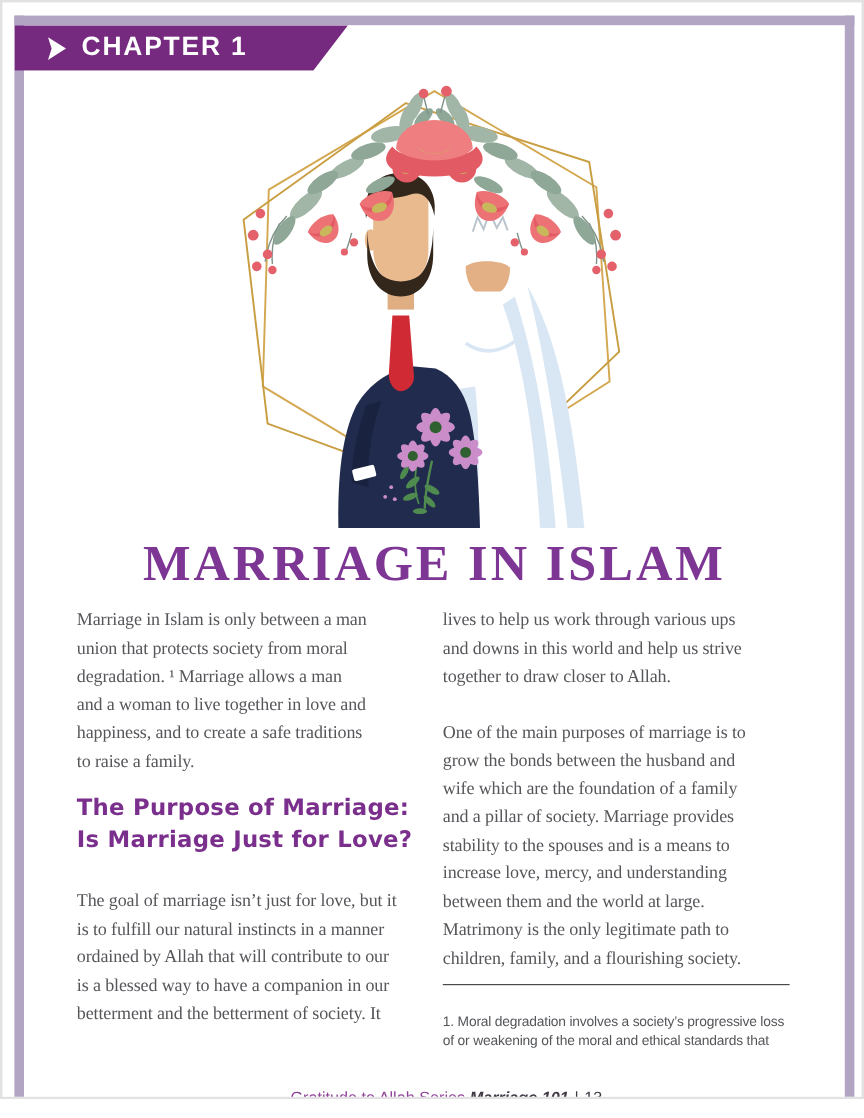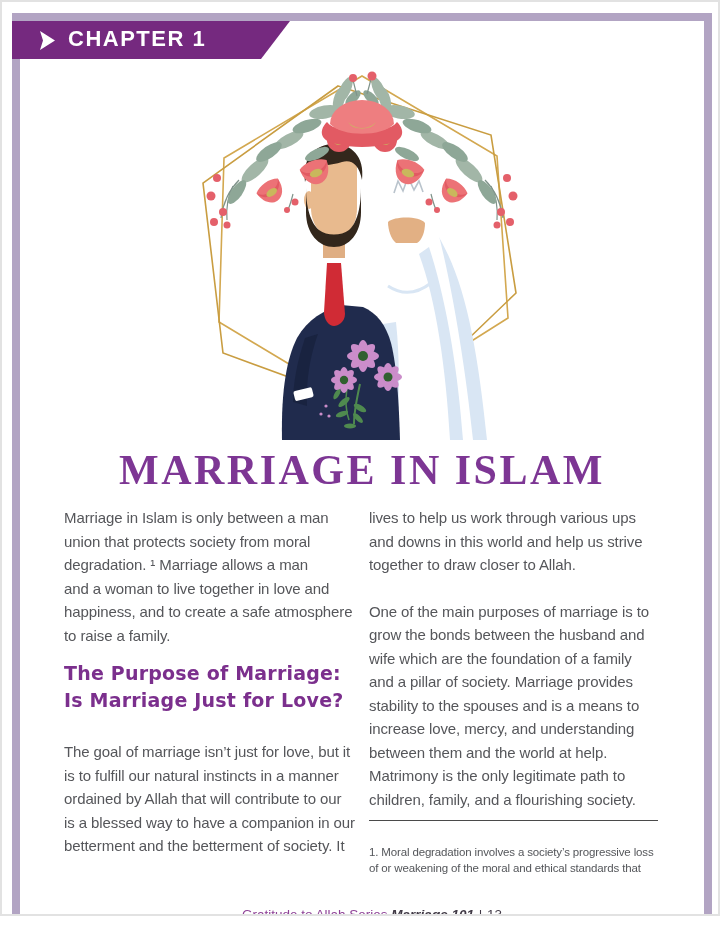--- a/index.html
+++ b/index.html
@@ -36,21 +36,21 @@
     font-family:"Liberation Serif",serif;font-weight:700;font-size:42px;line-height:50px;
     letter-spacing:2.5px;color:var(--title-purple,#7d3694);
   }
   
   .columns{position:absolute;left:62px;top:504px;width:596px;display:flex;gap:14px;}
   .col{width:291px;flex:0 0 auto;}
   .body-text{
     font-size:15px;line-height:23.5px;letter-spacing:-0.1px;
     color:var(--body-text,#55565a);
   }
-  .body-text div{white-space:nowrap;}
+  .body-text div{white-space:nowrap;font-family:Liberation Serif, serif;}
   .subheading{
     margin-top:13px;
     font-family:"DejaVu Sans",sans-serif;font-weight:700;
     font-size:19px;line-height:27px;letter-spacing:0.2px;
     color:var(--subheading-purple,#7b2f8d);
   }
   .subheading div{white-space:nowrap;}
   .para2-left{margin-top:26px;}
   .para2-right{margin-top:23px;}
   .footnote{
@@ -223,21 +223,21 @@
 
   <div class="title">MARRIAGE IN ISLAM</div>
 
   <div class="columns">
     <div class="col">
       <div class="body-text">
           <div>Marriage in Islam is only between a man</div>
           <div>union that protects society from moral</div>
           <div>degradation. ¹ Marriage allows a man</div>
           <div>and a woman to live together in love and</div>
-          <div>happiness, and to create a safe atmosphere</div>
+          <div>happiness, and to create a safe traditions</div>
           <div>to raise a family.</div>
         </div>
       <div class="subheading">
           <div>The Purpose of Marriage:</div>
           <div>Is Marriage Just for Love?</div>
         </div>
       <div class="body-text para2-left">
           <div>The goal of marriage isn’t just for love, but it</div>
           <div>is to fulfill our natural instincts in a manner</div>
           <div>ordained by Allah that will contribute to our</div>
@@ -251,21 +251,21 @@
           <div>and downs in this world and help us strive</div>
           <div>together to draw closer to Allah.</div>
         </div>
       <div class="body-text para2-right">
           <div>One of the main purposes of marriage is to</div>
           <div>grow the bonds between the husband and</div>
           <div>wife which are the foundation of a family</div>
           <div>and a pillar of society. Marriage provides</div>
           <div>stability to the spouses and is a means to</div>
           <div>increase love, mercy, and understanding</div>
-          <div>between them and the world at help.</div>
+          <div>between them and the world at large.</div>
           <div>Matrimony is the only legitimate path to</div>
           <div>children, family, and a flourishing society.</div>
         </div>
       <div class="footnote">
           <div>1. Moral degradation involves a society’s progressive loss</div>
           <div>of or weakening of the moral and ethical standards that</div>
         </div>
     </div>
   </div>
 

